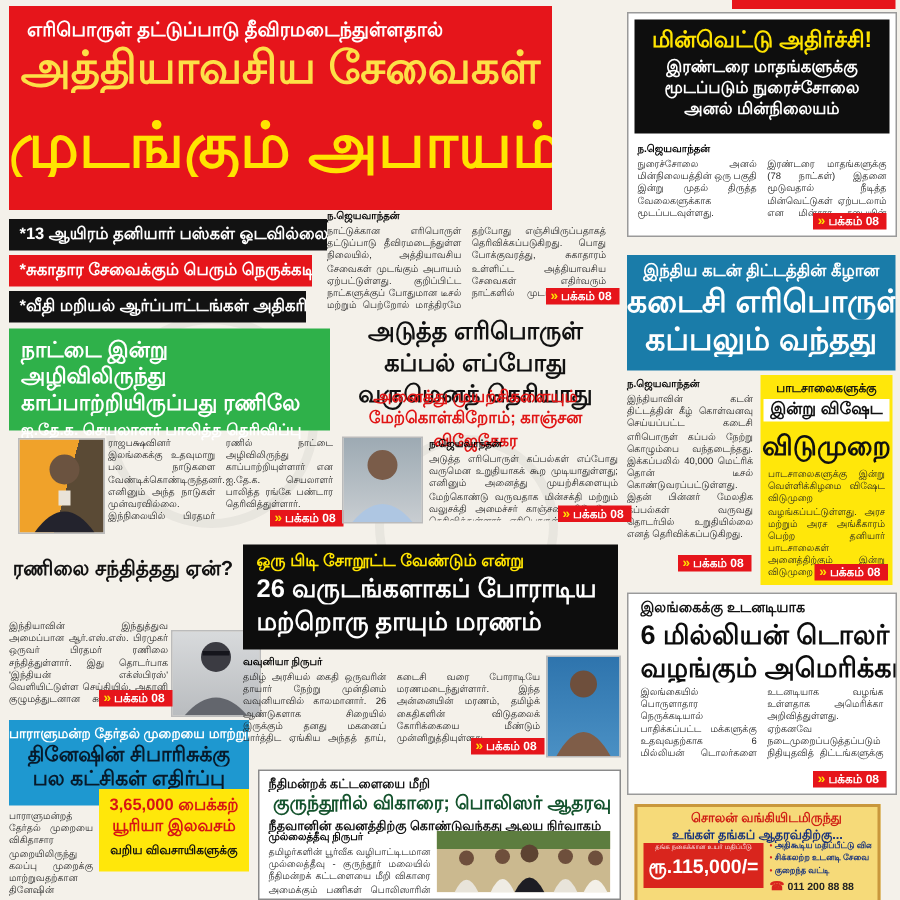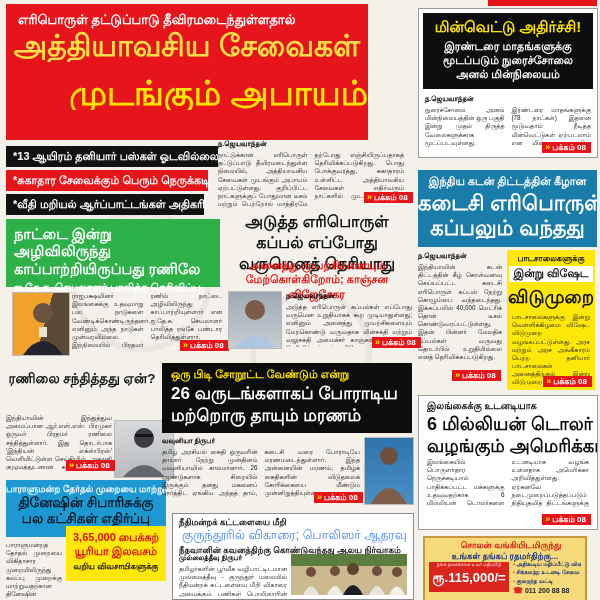--- a/index.html
+++ b/index.html
@@ -7,21 +7,21 @@
         font-family:"Liberation Sans", sans-serif;overflow:hidden;}
   .abs{position:absolute;}
   .nowrap{white-space:nowrap;overflow:hidden;}
   
   #top-sliver{left:488px;top:0;width:109px;height:6px;background:#e6151b;}
   #banner{left:6px;top:4px;width:362px;height:136px;background:#e6151b;color:#fff;}
   #banner .kicker{position:absolute;left:12px;top:8px;font-size:13px;font-weight:bold;}
   #banner .h1a{position:absolute;left:0;top:26px;width:100%;text-align:center;
                color:#fde047;font-size:30px;font-weight:bold;line-height:1.05;}
   #banner .h1b{position:absolute;left:0;top:72px;width:100%;text-align:right;
-               color:#ffe400;font-size:34px;font-weight:bold;line-height:1;}
+               color:#ffe400;font-size:42px;font-weight:bold;line-height:1;}
   
   .bbar{position:absolute;left:6px;height:21px;color:#fff;font-size:11px;font-weight:bold;
         line-height:21px;padding:0 7px;white-space:nowrap;overflow:hidden;}
   #bbar1{top:146px;width:198px;background:#121212;}
   #bbar2{top:170px;width:188px;background:#e6151b;}
   #bbar3{top:194px;width:184px;background:#121212;}
   
   .byl{font-size:6.8px;font-weight:bold;color:#000;margin-bottom:2px;}
   .bt{font-size:6.3px;line-height:1.3;color:#222;text-align:justify;overflow:hidden;}
   .cols2{column-count:2;column-gap:7px;}
@@ -52,21 +52,21 @@
   #dinesh-box .k{color:#fff;font-size:9px;font-weight:bold;margin-top:4px;}
   #dinesh-box .h{color:#071a2b;font-size:13.5px;font-weight:bold;line-height:1.15;}
   #urea-box{left:66px;top:526px;width:100px;height:55px;background:#ffe70a;text-align:center;}
   #urea-box .r{color:#d81414;font-size:11px;font-weight:bold;line-height:1.25;margin-top:5px;}
   #urea-box .b{color:#111;font-size:8px;font-weight:bold;margin-top:3px;}
   #mother-box{left:162px;top:363px;width:250px;height:70px;background:#0d0d0d;}
   #mother-box .k{color:#ffe400;font-size:11px;font-weight:bold;padding:5px 0 0 9px;}
   #mother-box .h{color:#fff;font-size:17px;font-weight:bold;line-height:1.25;padding:1px 0 0 9px;}
   #court-box{left:172px;top:513px;width:240px;height:85px;background:#fff;border:1.5px solid #8a8a8a;}
   #court-box .k{font-size:8.5px;font-weight:bold;color:#111;padding:3px 0 0 6px;}
-  #court-box .h{font-size:12.5px;font-weight:normal;color:#3b82f6;padding:0 0 0 9px;}
+  #court-box .h{font-size:12.5px;font-weight:bold;color:#14532d;padding:0 0 0 9px;}
   #court-box .s{font-size:8.5px;font-weight:bold;color:#111;padding:1px 16px 0 6px;}
   #america-box{left:418px;top:395px;width:178px;height:133px;background:#fff;border:1px solid #9a9a9a;}
   #america-box .k{font-size:9.5px;font-weight:bold;color:#111;padding:4px 0 0 8px;}
   #america-box .h{font-size:18px;font-weight:bold;color:#0d0d0d;line-height:1.15;padding:1px 0 0 8px;}
   
   #ad-box{left:423px;top:536px;width:160px;height:62px;background:#f6da79;border:2px solid #c9973c;}
   #ad-box .l1{color:#cf1d14;font-size:8.5px;font-weight:bold;text-align:center;margin-top:2px;padding-left:12px;}
   #ad-box .l2{color:#15307c;font-size:8.5px;font-weight:bold;text-align:center;}
   #ad-price{position:absolute;left:4px;top:24px;width:80px;height:30px;background:#d9251d;color:#fff;text-align:center;}
   #ad-price .note{font-size:4.5px;line-height:6px;white-space:nowrap;overflow:hidden;}
@@ -246,21 +246,21 @@
     <div class="h nowrap">6 மில்லியன் டொலர்</div>
     <div class="h nowrap">வழங்கும் அமெரிக்கா</div>
     <div class="abs" style="left:8px;top:62px;width:162px;height:56px;">
       <div class="bt cols2" style="height:56px;">இலங்கையில் பொருளாதார நெருக்கடியால் பாதிக்கப்பட்ட மக்களுக்கு உதவுவதற்காக 6 மில்லியன் டொலர்களை உடனடியாக வழங்க உள்ளதாக அமெரிக்கா அறிவித்துள்ளது. ஏற்கனவே நடைமுறைப்படுத்தப்படும் நிதியுதவித் திட்டங்களுக்கு மேலதிகமாக இந்த நிதி வழங்கப்படுகிறது; தொழில்நுட்ப உதவிகளை மேம்படுத்த இலங்கைக்கு உதவும் எனவும் அமெரிக்கா உறுதிப்படுத்தியுள்ளது.</div>
     </div>
     <div class="ptag" style="right:6px;bottom:4px;"><span class="chev">»</span><span>பக்கம் 08</span></div>
   </section>
 
   <section id="ad-box" class="abs">
     <div class="l1 nowrap">சொலன் வங்கியிடமிருந்து</div>
-    <div class="l2 nowrap">உங்கள் தங்கப் ரதமர்திற்கு...</div>
+    <div class="l2 nowrap">உங்கள் தங்கப் ஆதரவ்திற்கு...</div>
     <div id="ad-price">
       <div class="note">தங்க நகைக்கான உயர் மதிப்பீடு</div>
       <div class="val nowrap">ரூ.115,000/=</div>
     </div>
     <div id="ad-bullets">
       <div class="bl">அதிகூடிய மதிப்பீட்டு விலை</div>
       <div class="bl">சிக்கலற்ற உடனடி சேவை</div>
       <div class="bl">குறைந்த வட்டி</div>
     </div>
     <div id="ad-phone">

